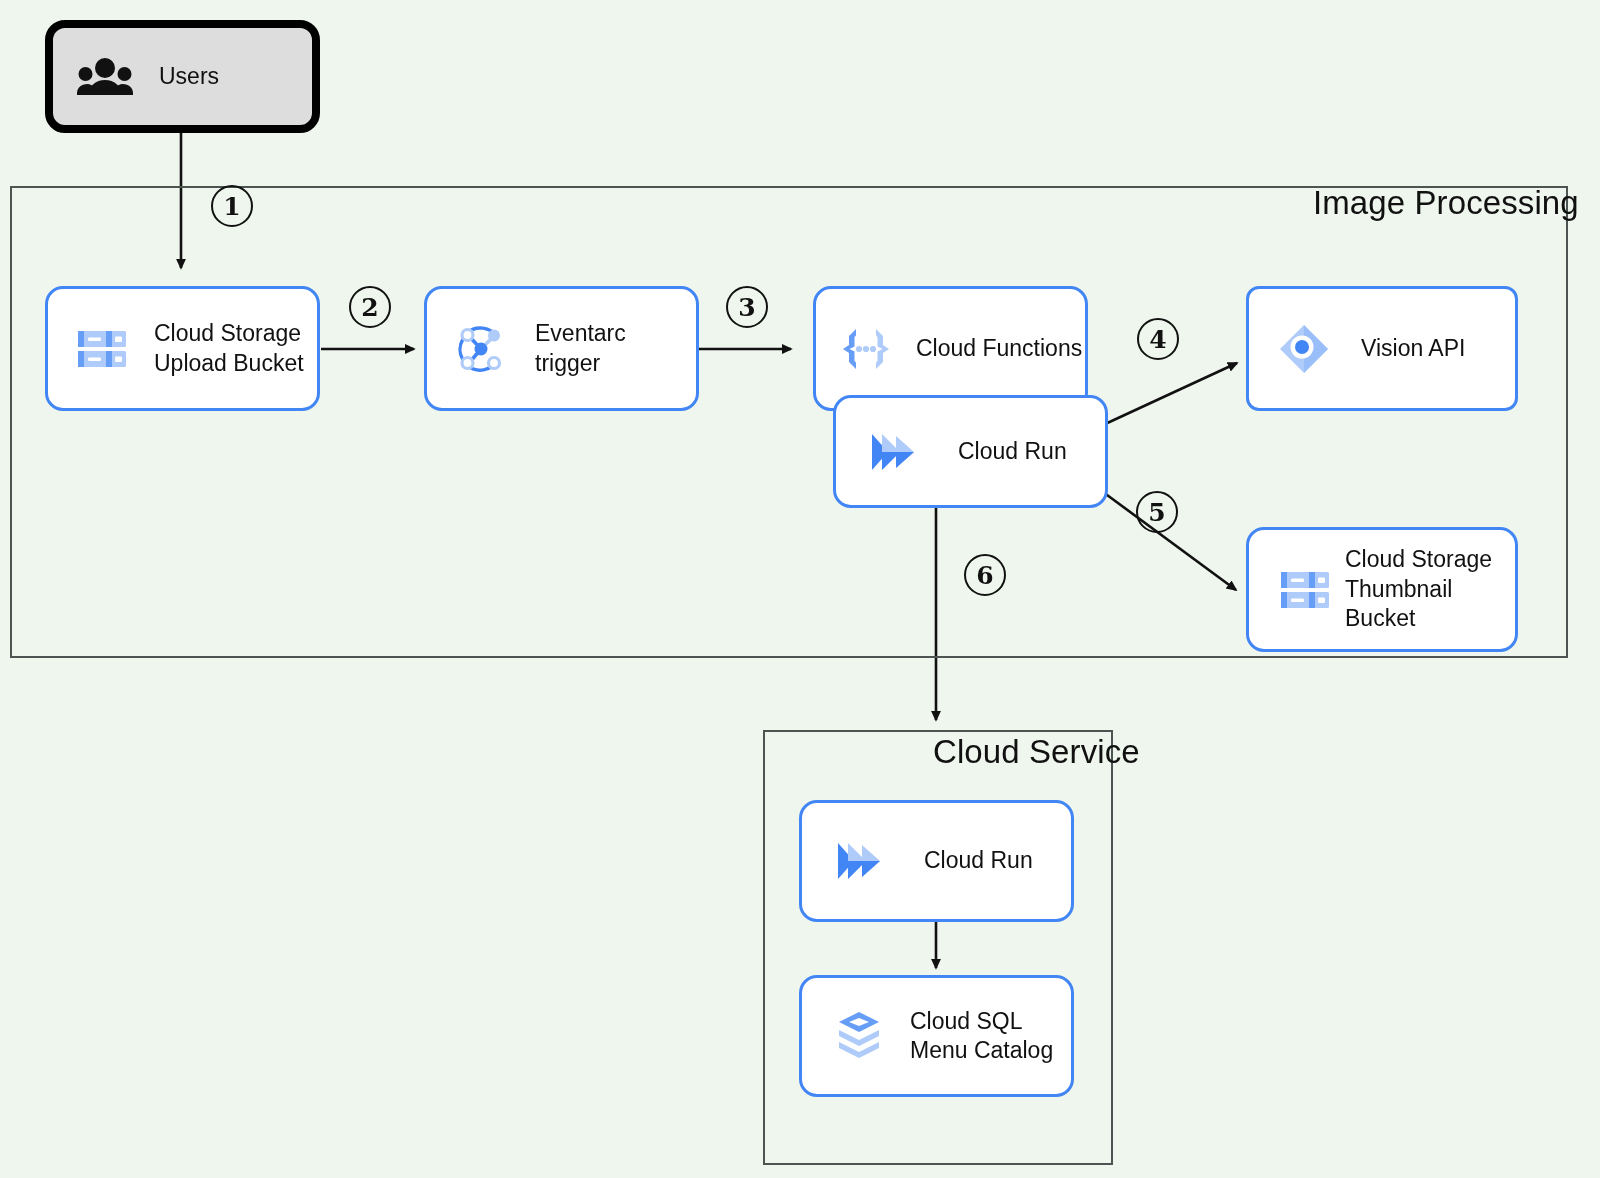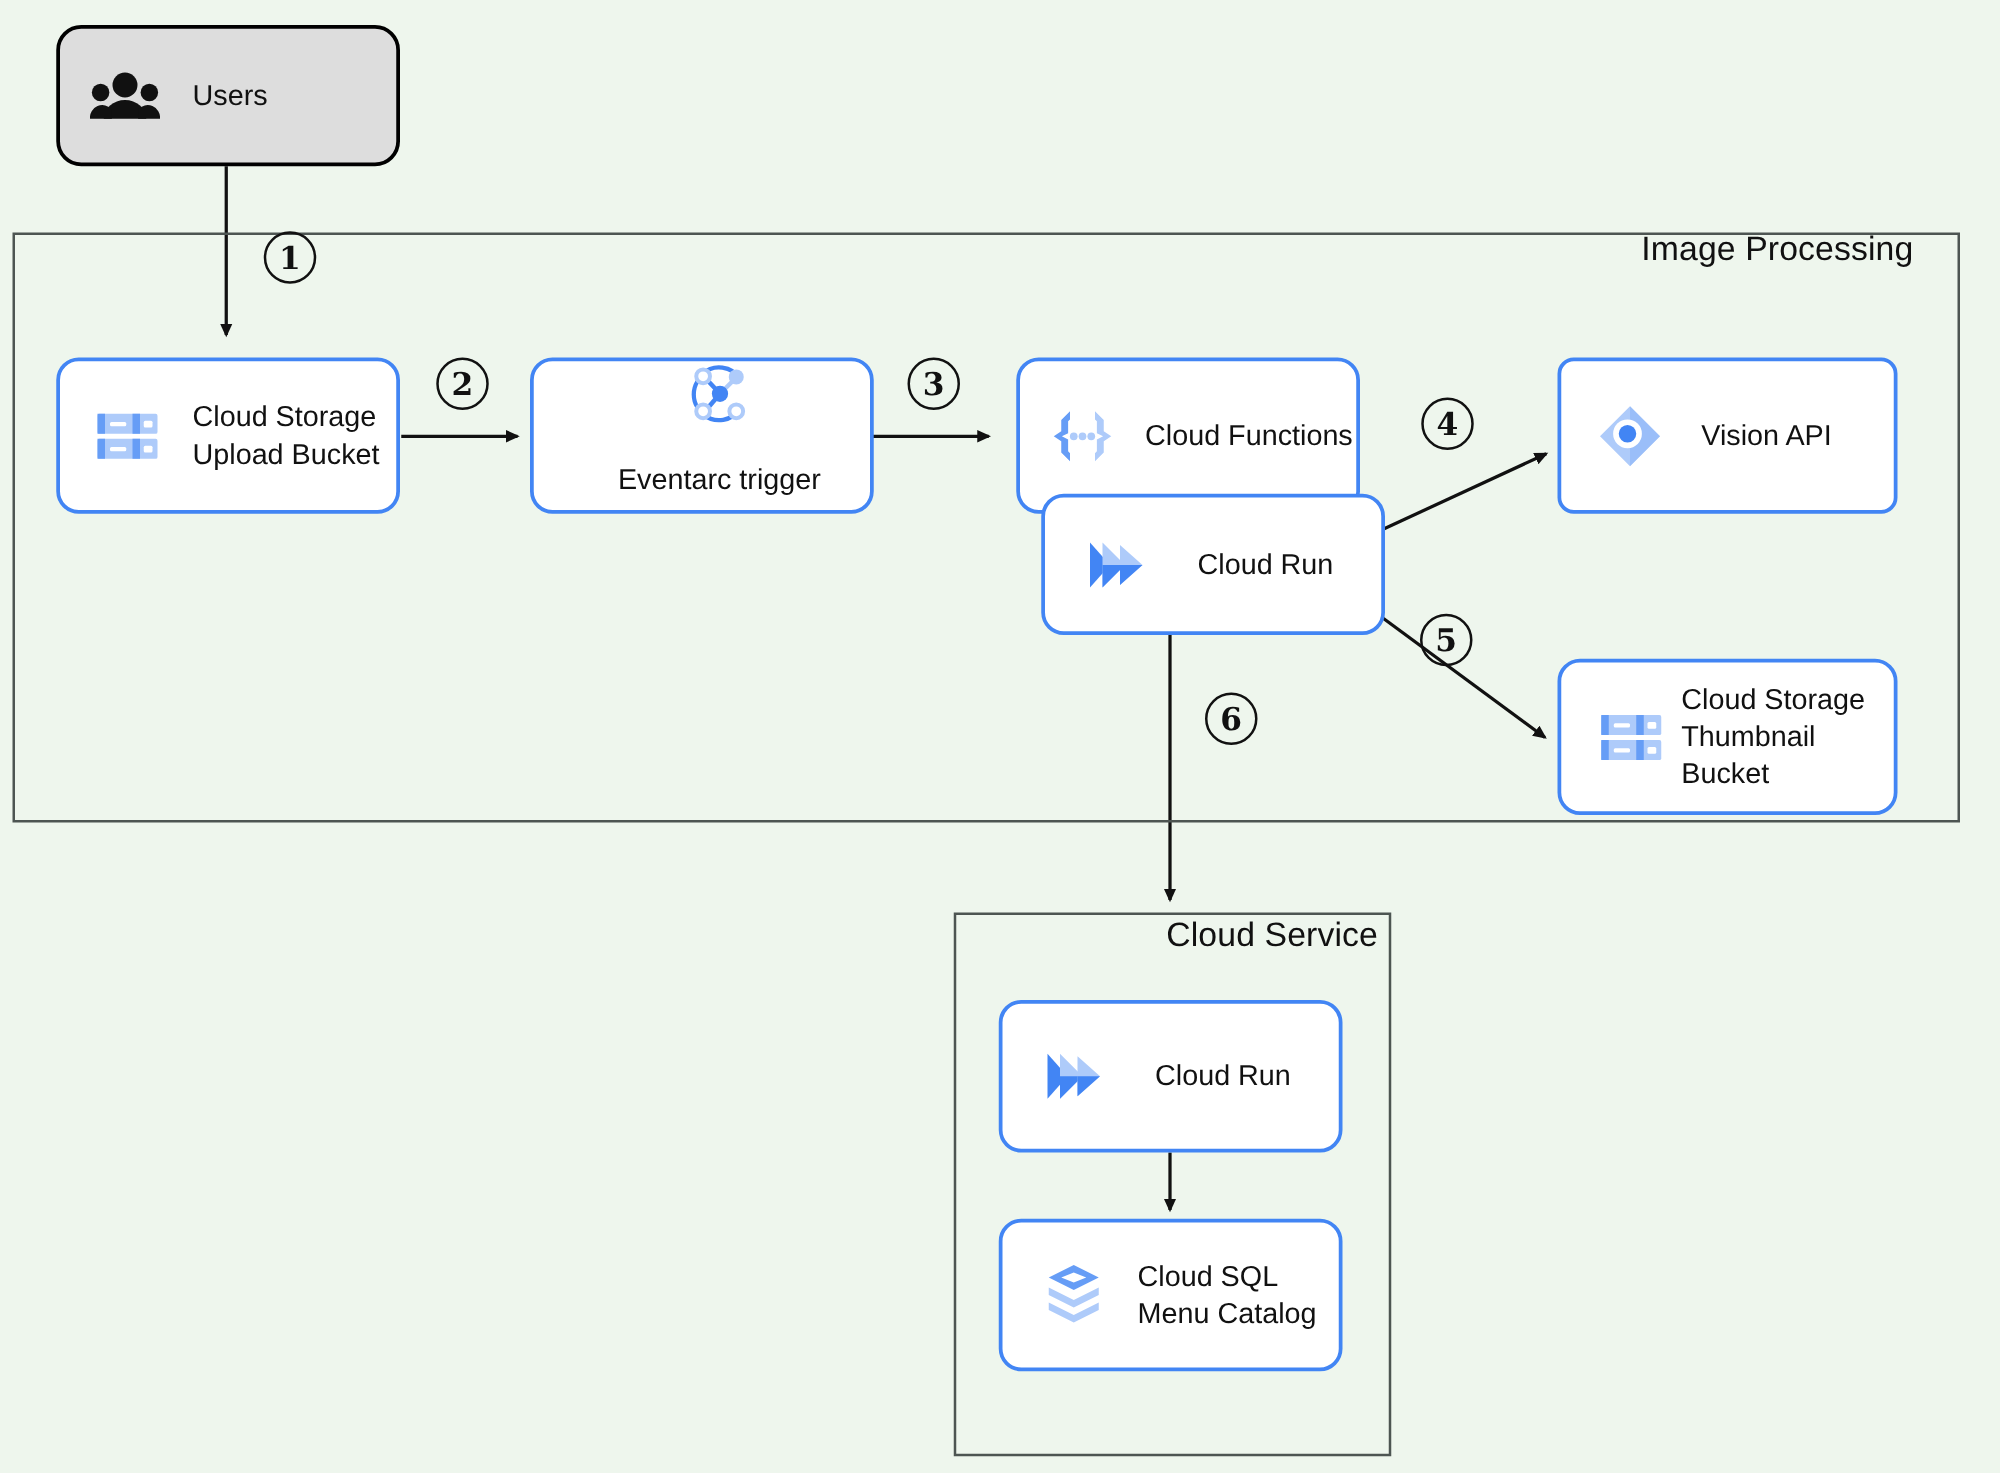--- a/index.html
+++ b/index.html
@@ -21,37 +21,37 @@
     height: 1178px;
   }
   .grp {
     position: absolute;
     border: 2px solid #4d5552;
     background: transparent;
     box-sizing: border-box;
   }
   .grp-title {
     position: absolute;
-    font-size: 27px;
+    font-size: 33px;
     color: #111111;
     white-space: nowrap;
     letter-spacing: 0.1px;
   }
   .node {
     position: absolute;
     box-sizing: border-box;
     border-radius: 18px;
     display: flex;
     align-items: center;
     background: #ffffff;
     border: 3px solid #4285f4;
   }
   .node.users {
     background: #dddddd;
-    border: 3px solid #000000;
+    border: 8px solid #000000;
     border-radius: 20px;
   }
   .node .ico {
     flex: 0 0 auto;
     display: flex;
     align-items: center;
     justify-content: center;
   }
   .node .lbl {
     font-size: 23px;
@@ -136,21 +136,21 @@
         <rect x="2" y="24" width="6" height="16" fill="#669df6"></rect>
         <rect x="30" y="24" width="6" height="16" fill="#669df6"></rect>
         <rect x="12" y="30.5" width="13" height="3.5" rx="1.2" fill="#ffffff"></rect>
         <rect x="39" y="29.5" width="7" height="5.5" rx="1.2" fill="#ffffff"></rect>
       </svg>
     </span>
     <span class="lbl">Cloud Storage
 Upload Bucket</span>
   </div>
 
-  <div class="node" style="left:424px; top:286px; width:275px; height:125px; padding-left:28px; gap:28px;flex-direction:column;">
+  <div class="node" style="left:424px; top:286px; width:275px; height:125px; padding-left:28px; gap:28px;">
     <span class="ico">
       <svg width="52" height="52" viewBox="0 0 52 52">
         <path d="M12 10 A20 20 0 0 1 42 14" stroke="#4285f4" stroke-width="3.4" fill="none" stroke-linecap="round"></path>
         <path d="M42 38 A20 20 0 0 1 13 43" stroke="#4285f4" stroke-width="3.4" fill="none" stroke-linecap="round"></path>
         <path d="M8 16 A20 20 0 0 0 8 37" stroke="#4285f4" stroke-width="3.4" fill="none" stroke-linecap="round"></path>
         <line x1="13" y1="12" x2="26" y2="26" stroke="#4285f4" stroke-width="3.6"></line>
         <line x1="26" y1="26" x2="39" y2="13" stroke="#aecbfa" stroke-width="3.6"></line>
         <line x1="26" y1="26" x2="14" y2="40" stroke="#4285f4" stroke-width="3.6"></line>
         <circle cx="26" cy="26" r="6.5" fill="#4285f4"></circle>
         <circle cx="39" cy="12.5" r="6" fill="#aecbfa"></circle>

